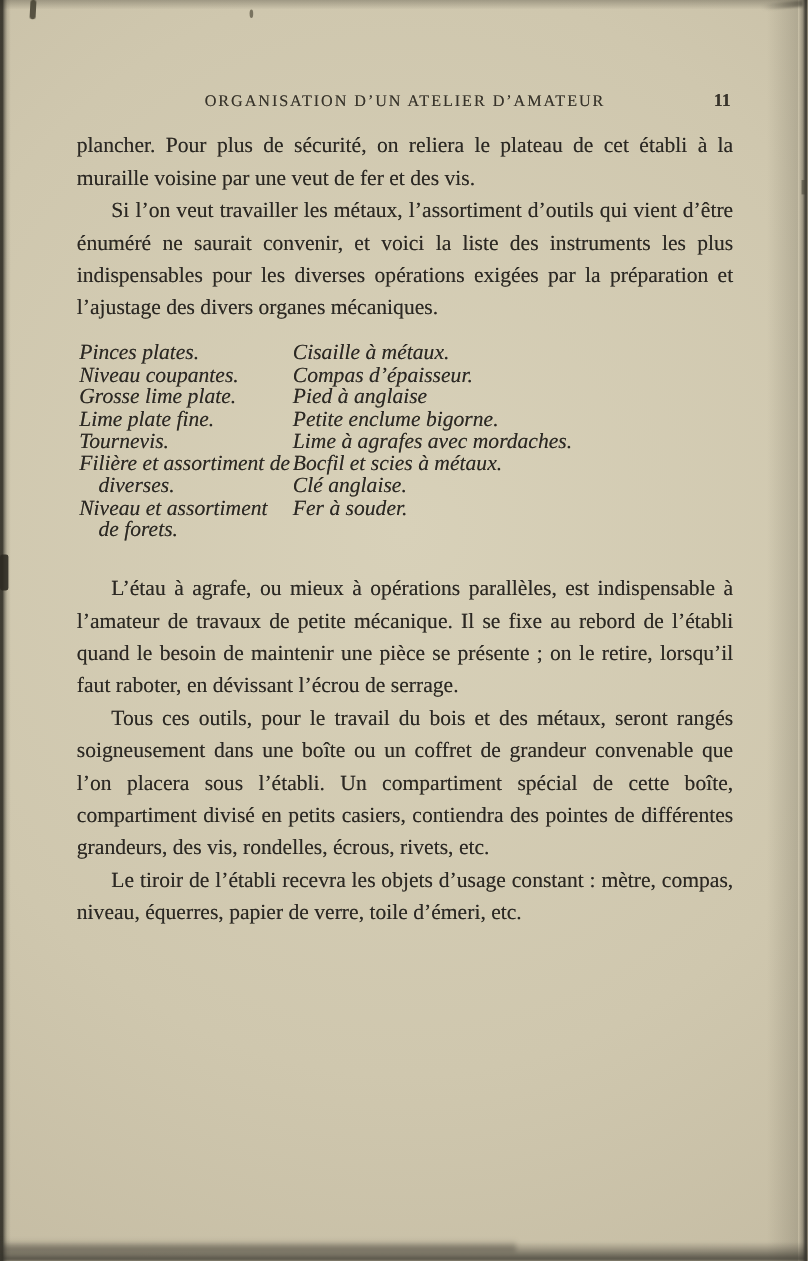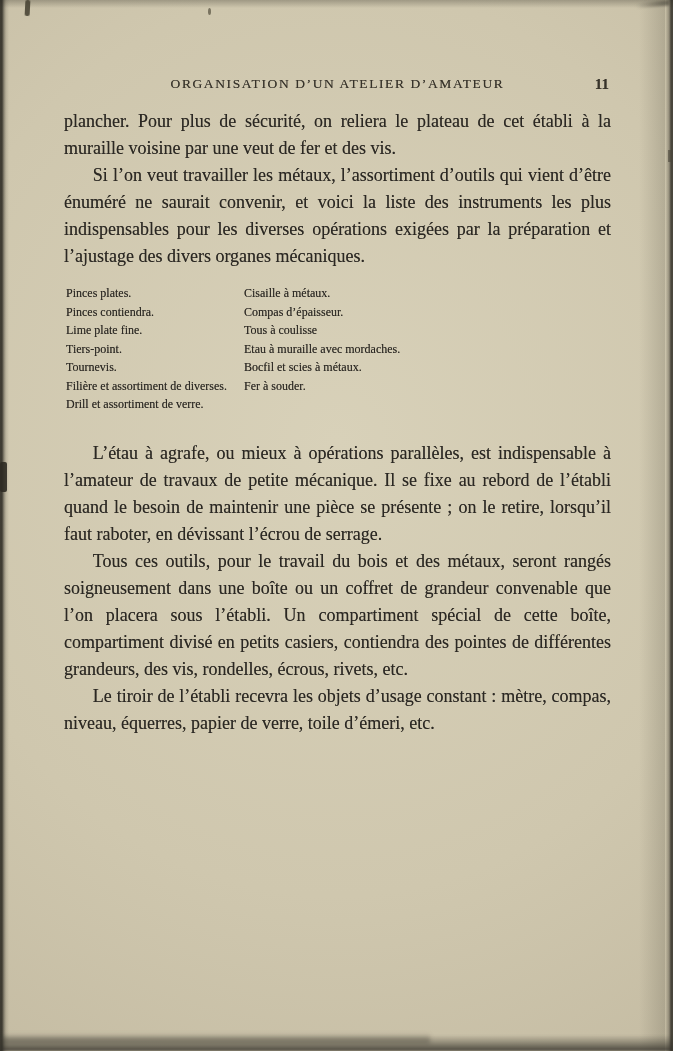--- a/index.html
+++ b/index.html
@@ -35,23 +35,24 @@
     position:absolute;right:2px;top:0;
     font-size:15px;letter-spacing:0;
     font-weight:bold;
     text-align:right;
   }
   .para{margin:0;text-indent:1.6em;}
   .para.no-indent{text-indent:0;}
   .tool-list{
     display:flex;
     margin:14px 0 26px 2px;
-    font-size:12px;
+    font-size:18px;
     line-height:18.5px;
     text-align:left;
+    font-style:italic;
   }
   .tool-col{
     list-style:none;margin:0;padding:0;
     width:178px;
   }
   .tool-col-right{width:auto;flex:1;}
   .tool-item{
     padding-left:16px;
     text-indent:-16px;
   }
@@ -117,33 +118,35 @@
       <span class="head-title">ORGANISATION D’UN ATELIER D’AMATEUR</span>
       <span class="head-page-number">11</span>
     </div>
 
     <p class="para no-indent">plancher. Pour plus de sécurité, on reliera le plateau de cet établi à la muraille voisine par une veut de fer et des vis.</p>
     <p class="para">Si l’on veut travailler les métaux, l’assortiment d’outils qui vient d’être énuméré ne saurait convenir, et voici la liste des instruments les plus indispensables pour les diverses opérations exigées par la préparation et l’ajustage des divers organes mécaniques.</p>
 
     <div class="tool-list">
       <ul class="tool-col">
         <li class="tool-item">Pinces plates.</li>
-        <li class="tool-item">Pinces contiendra.</li>
+        <li class="tool-item">Niveau coupantes.</li>
+        <li class="tool-item">Grosse lime plate.</li>
         <li class="tool-item">Lime plate fine.</li>
-        <li class="tool-item">Tiers-point.</li>
         <li class="tool-item">Tournevis.</li>
         <li class="tool-item">Filière et assortiment de diverses.</li>
-        <li class="tool-item">Drill et assortiment de verre.</li>
+        <li class="tool-item">Niveau et assortiment de forets.</li>
       </ul>
       <ul class="tool-col tool-col-right">
         <li class="tool-item">Cisaille à métaux.</li>
         <li class="tool-item">Compas d’épaisseur.</li>
-        <li class="tool-item">Tous à coulisse</li>
-        <li class="tool-item">Etau à muraille avec mordaches.</li>
+        <li class="tool-item">Pied à anglaise</li>
+        <li class="tool-item">Petite enclume bigorne.</li>
+        <li class="tool-item">Lime à agrafes avec mordaches.</li>
         <li class="tool-item">Bocfil et scies à métaux.</li>
+        <li class="tool-item">Clé anglaise.</li>
         <li class="tool-item">Fer à souder.</li>
       </ul>
     </div>
 
     <p class="para">L’étau à agrafe, ou mieux à opérations parallèles, est indispensable à l’amateur de travaux de petite mécanique. Il se fixe au rebord de l’établi quand le besoin de maintenir une pièce se présente ; on le retire, lorsqu’il faut raboter, en dévissant l’écrou de serrage.</p>
     <p class="para">Tous ces outils, pour le travail du bois et des métaux, seront rangés soigneusement dans une boîte ou un coffret de grandeur convenable que l’on placera sous l’établi. Un compartiment spécial de cette boîte, compartiment divisé en petits casiers, contiendra des pointes de différentes grandeurs, des vis, rondelles, écrous, rivets, etc.</p>
     <p class="para">Le tiroir de l’établi recevra les objets d’usage constant : mètre, compas, niveau, équerres, papier de verre, toile d’émeri, etc.</p>
 
   </div>
 

